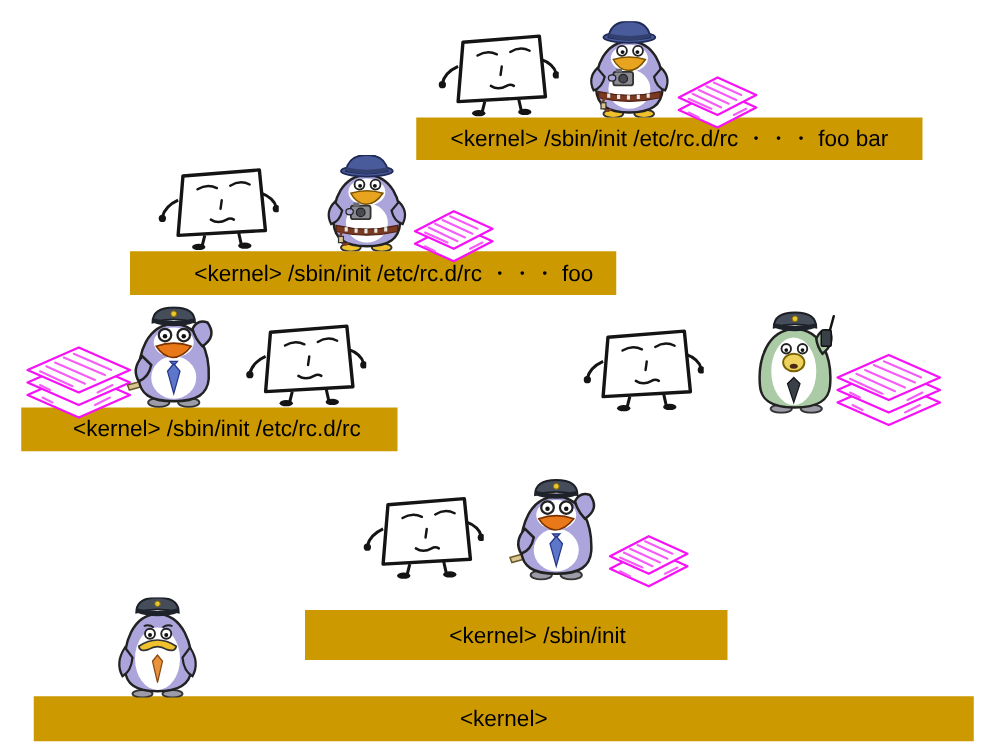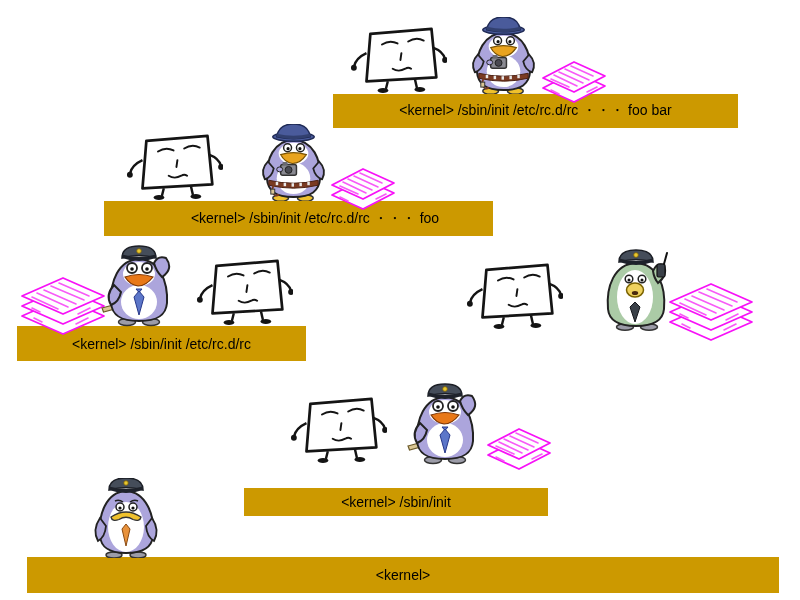--- a/index.html
+++ b/index.html
@@ -14,21 +14,21 @@
     background: #ffffff;
     overflow: hidden;
   }
   .bar {
     position: absolute;
     background: var(--bar-fill, #CC9900);
     color: var(--bar-text, #000000);
     display: flex;
     align-items: center;
     justify-content: center;
-    font-size: 14px;
+    font-size: 18px;
     white-space: nowrap;
     letter-spacing: 0px;
   }
   .sprite { position: absolute; overflow: visible; }
   .paper       { stroke: var(--paper-outline, #F711F7); fill: #ffffff; stroke-width: 1.8; stroke-linejoin: round; }
   .paper-line  { stroke: var(--paper-line, #F75BF7); fill: none; stroke-width: 1.6; stroke-linecap: round; }
   .defs-hidden { position: absolute; width: 0; height: 0; overflow: hidden; }
 </style>
 </head>
 <body>
@@ -175,26 +175,26 @@
 <div class="stage">
 
   <div class="bar" style="left:333px; top:94px; width:405px; height:34px;">
     <span>&lt;kernel&gt; /sbin/init /etc/rc.d/rc ・・・ foo bar</span>
   </div>
 
   <div class="bar" style="left:104px; top:201px; width:356px; height:35px;padding-left:33px;">
     <span>&lt;kernel&gt; /sbin/init /etc/rc.d/rc ・・・ foo</span>
   </div>
 
-  <div class="bar" style="left:17px; top:326px; width:289px; height:35px;">
+  <div class="bar" style="left:17px; top:326px; width:289px; height:35px;padding-left:12px;">
     <span>&lt;kernel&gt; /sbin/init /etc/rc.d/rc</span>
   </div>
 
 
-  <div class="bar" style="left:244px; top:488px; width:304px; height:28px;">
+  <div class="bar" style="left:244px; top:488px; width:304px; height:40px;padding-left:34px;">
     <span>&lt;kernel&gt; /sbin/init</span>
   </div>
 
   <div class="bar" style="left:27px; top:557px; width:752px; height:36px;">
     <span>&lt;kernel&gt;</span>
   </div>
 
   <svg class="sprite" style="left:350px; top:24px; width:97px; height:70px;" viewBox="0 0 100 72">
       <use href="#box-guy"></use>
     </svg>

